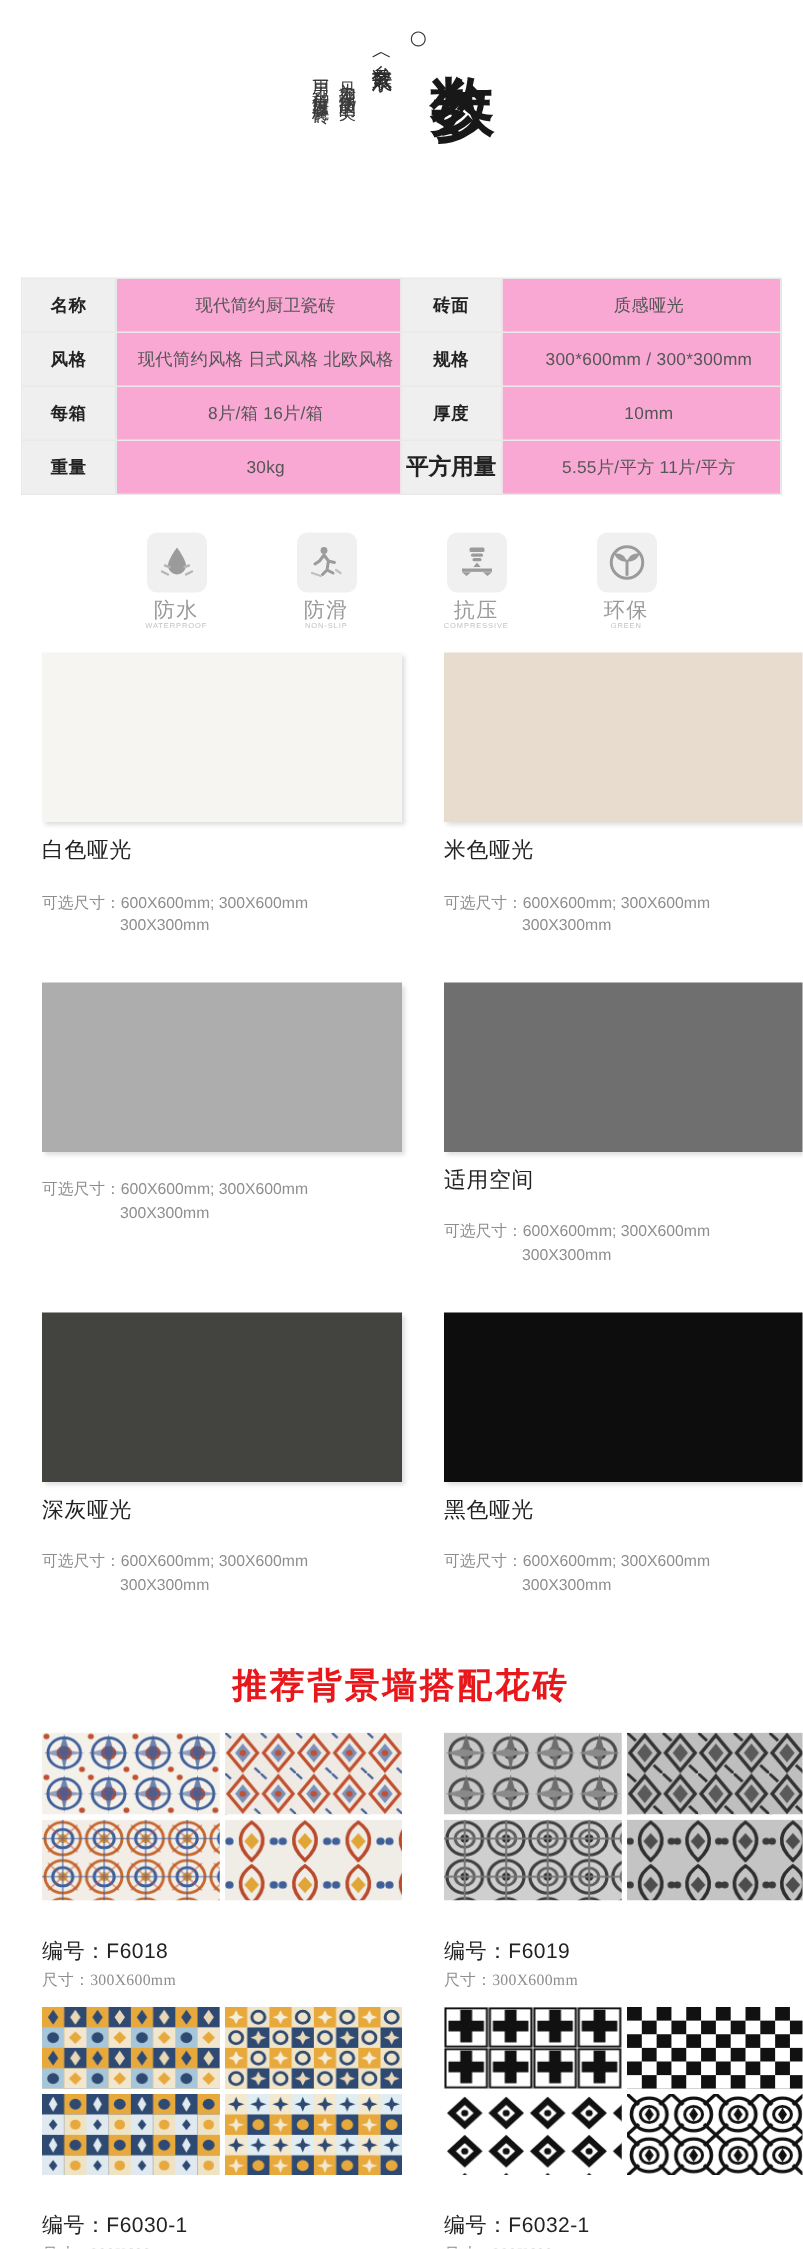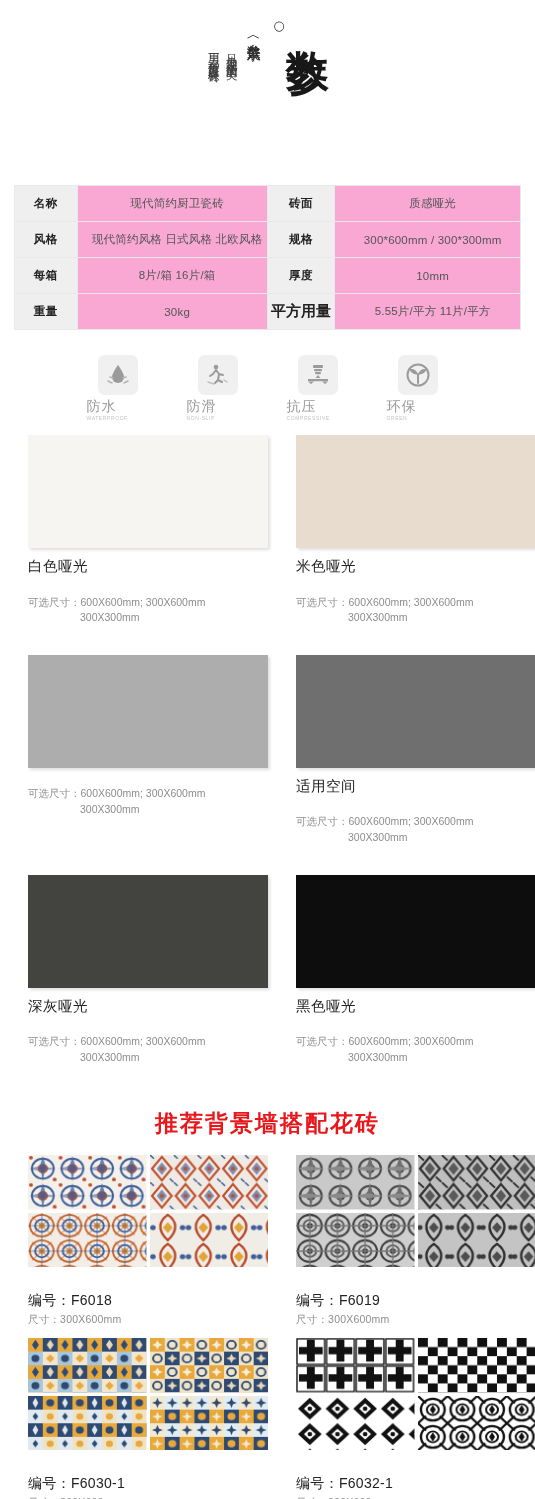--- a/index.html
+++ b/index.html
@@ -102,21 +102,21 @@
   td.v.r { width: 186px; }
 
   
   .features {
     display: flex;
     justify-content: center;
     gap: 38px;
     margin-top: 25px;
     margin-bottom: 10px;
   }
-  .feature { width: 62px; }
+  .feature { width: 62px; text-align: center; }
   .feat-badge {
     width: 40px; height: 40px;
     margin: 0 auto 4px;
     background: #f0f0f0;
     border-radius: 7px;
     display: flex; align-items: center; justify-content: center;
   }
   .feat-badge svg { display: block; }
   .feat-cn {
     font-size: 14px;
@@ -195,20 +195,21 @@
     font-size: 14px;
     color: #222;
     margin-top: 25px;
     letter-spacing: 0.3px;
   }
   .pat-size {
     font-size: 10.5px;
     color: #8d8d8d;
     margin-top: 3px;
     letter-spacing: 0.2px;
+    font-family: Liberation Serif, serif;
   }
 </style>
 </head>
 <body>
 
 <div class="header">
   <div class="header-inner">
     <div class="big-char">
       <span>参数</span>
       <span class="big-char-dot">○</span>

